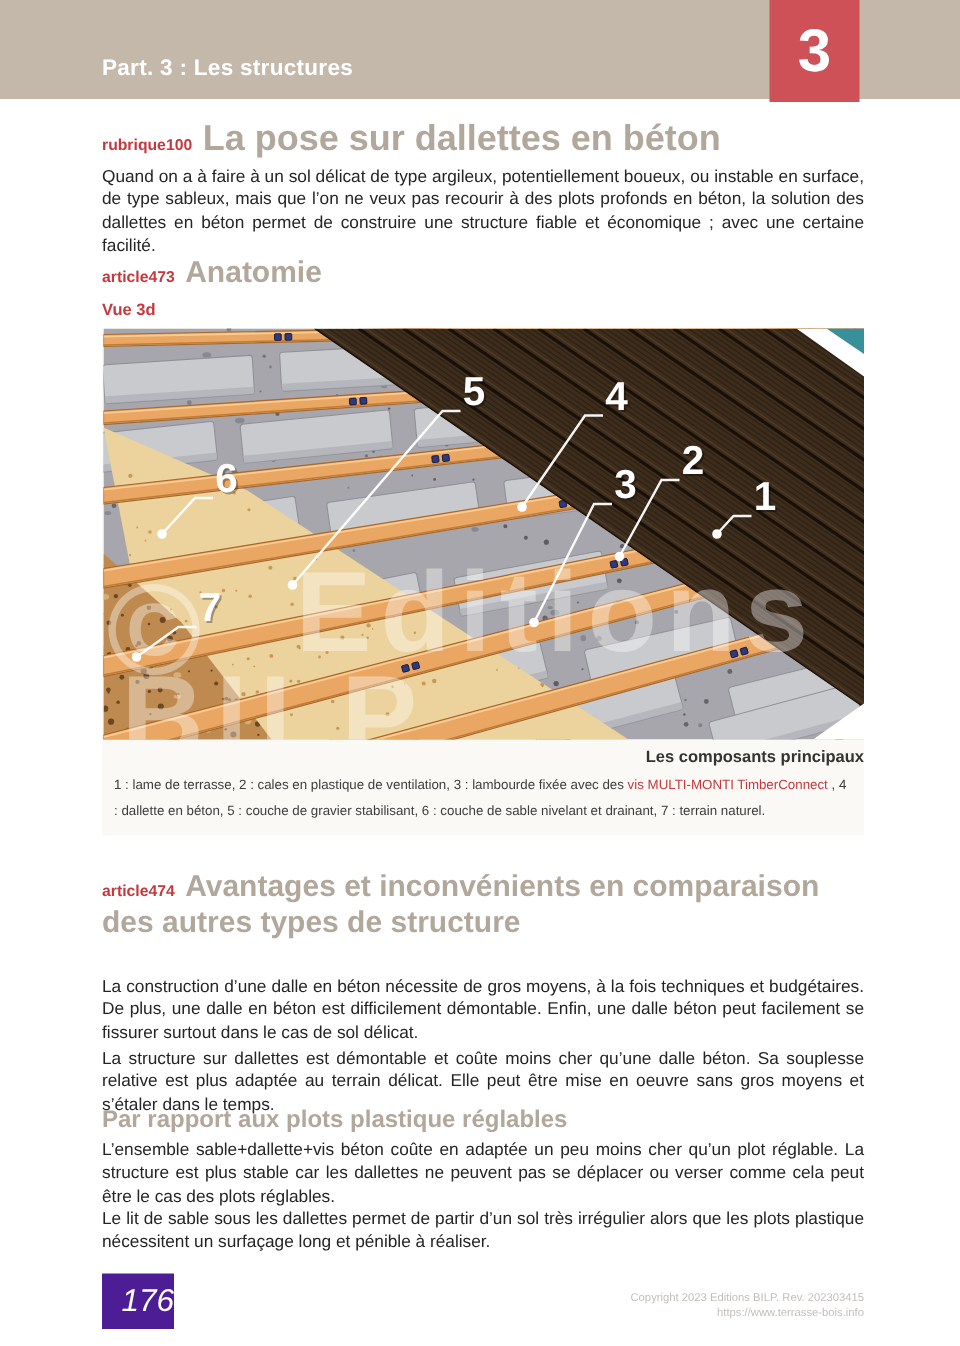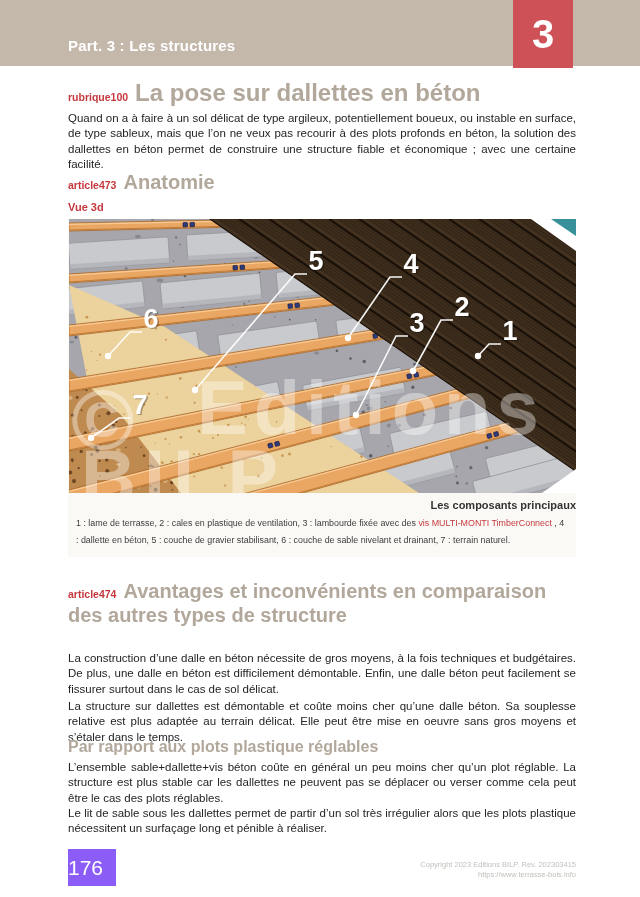--- a/index.html
+++ b/index.html
@@ -20,22 +20,22 @@
   .redsmall{position:absolute;left:68px;font-size:11px;font-weight:bold;color:#c5393e;}
   .body{position:absolute;left:68px;width:508px;font-size:11.5px;line-height:15.3px;color:#242424;text-align:justify;}
   .body p{margin:0;}
   
   .figcard{position:absolute;left:68px;top:219px;width:508px;height:338px;background:#fbf9f6;}
   .illu{position:absolute;left:1px;top:0;width:507px;height:274px;display:block;}
   .figcap{position:absolute;left:0;top:280px;width:508px;text-align:right;font-size:11px;font-weight:bold;color:#333;}
   .figleg{position:absolute;left:8px;top:296px;width:492px;font-size:8.9px;line-height:17px;color:#3d3d3d;}
   .figleg a{color:#c5393e;text-decoration:none;cursor:pointer;}
   
-  .pagebox{position:absolute;left:68px;top:849px;width:48px;height:37px;background:#8b5cf6;color:#fff;
-           display:flex;align-items:center;justify-content:flex-start;font-size:21px;}
+  .pagebox{position:absolute;left:68px;top:849px;width:48px;height:37px;background:#4c1d95;color:#fff;
+           display:flex;align-items:center;justify-content:flex-end;font-size:21px;font-style:italic;}
   .copy{position:absolute;right:64px;top:860px;text-align:right;font-size:7.5px;line-height:9.5px;color:#c3c0bb;}
 </style>
 </head>
 <body>
 
 <div class="page">
 
   <div class="band"></div>
   <div class="crumb">Part. 3 : Les structures</div>
   <div class="chapbox">
@@ -986,21 +986,21 @@
 
   <div class="h2wrap" style="top:581px">
     <span class="lab">article474</span><span class="h2">Avantages et inconvénients en comparaison des autres types de structure</span>
   </div>
 
   <div class="body" style="top:651px">La construction d’une dalle en béton nécessite de gros moyens, à la fois techniques et budgétaires. De plus, une dalle en béton est difficilement démontable. Enfin, une dalle béton peut facilement se fissurer surtout dans le cas de sol délicat.</div>
   <div class="body" style="top:699px">La structure sur dallettes est démontable et coûte moins cher qu’une dalle béton. Sa souplesse relative est plus adaptée au terrain délicat. Elle peut être mise en oeuvre sans gros moyens et s’étaler dans le temps.</div>
 
   <div class="h3" style="top:738px">Par rapport aux plots plastique réglables</div>
   <div class="body" style="top:760px">
-    <p>L’ensemble sable+dallette+vis béton coûte en général un peu moins cher qu’un plot réglable. La structure est plus stable car les dallettes ne peuvent pas se déplacer ou verser comme cela peut être le cas des plots réglables.</p>
+    <p>L’ensemble sable+dallette+vis béton coûte en adaptée un peu moins cher qu’un plot réglable. La structure est plus stable car les dallettes ne peuvent pas se déplacer ou verser comme cela peut être le cas des plots réglables.</p>
     <p>Le lit de sable sous les dallettes permet de partir d’un sol très irrégulier alors que les plots plastique nécessitent un surfaçage long et pénible à réaliser.</p>
   </div>
 
   <div class="pagebox">
     <span>176</span>
   </div>
   <div class="copy">
     <div>Copyright 2023 Editions BILP. Rev. 202303415</div>
     <div>https://www.terrasse-bois.info</div>
   </div>

